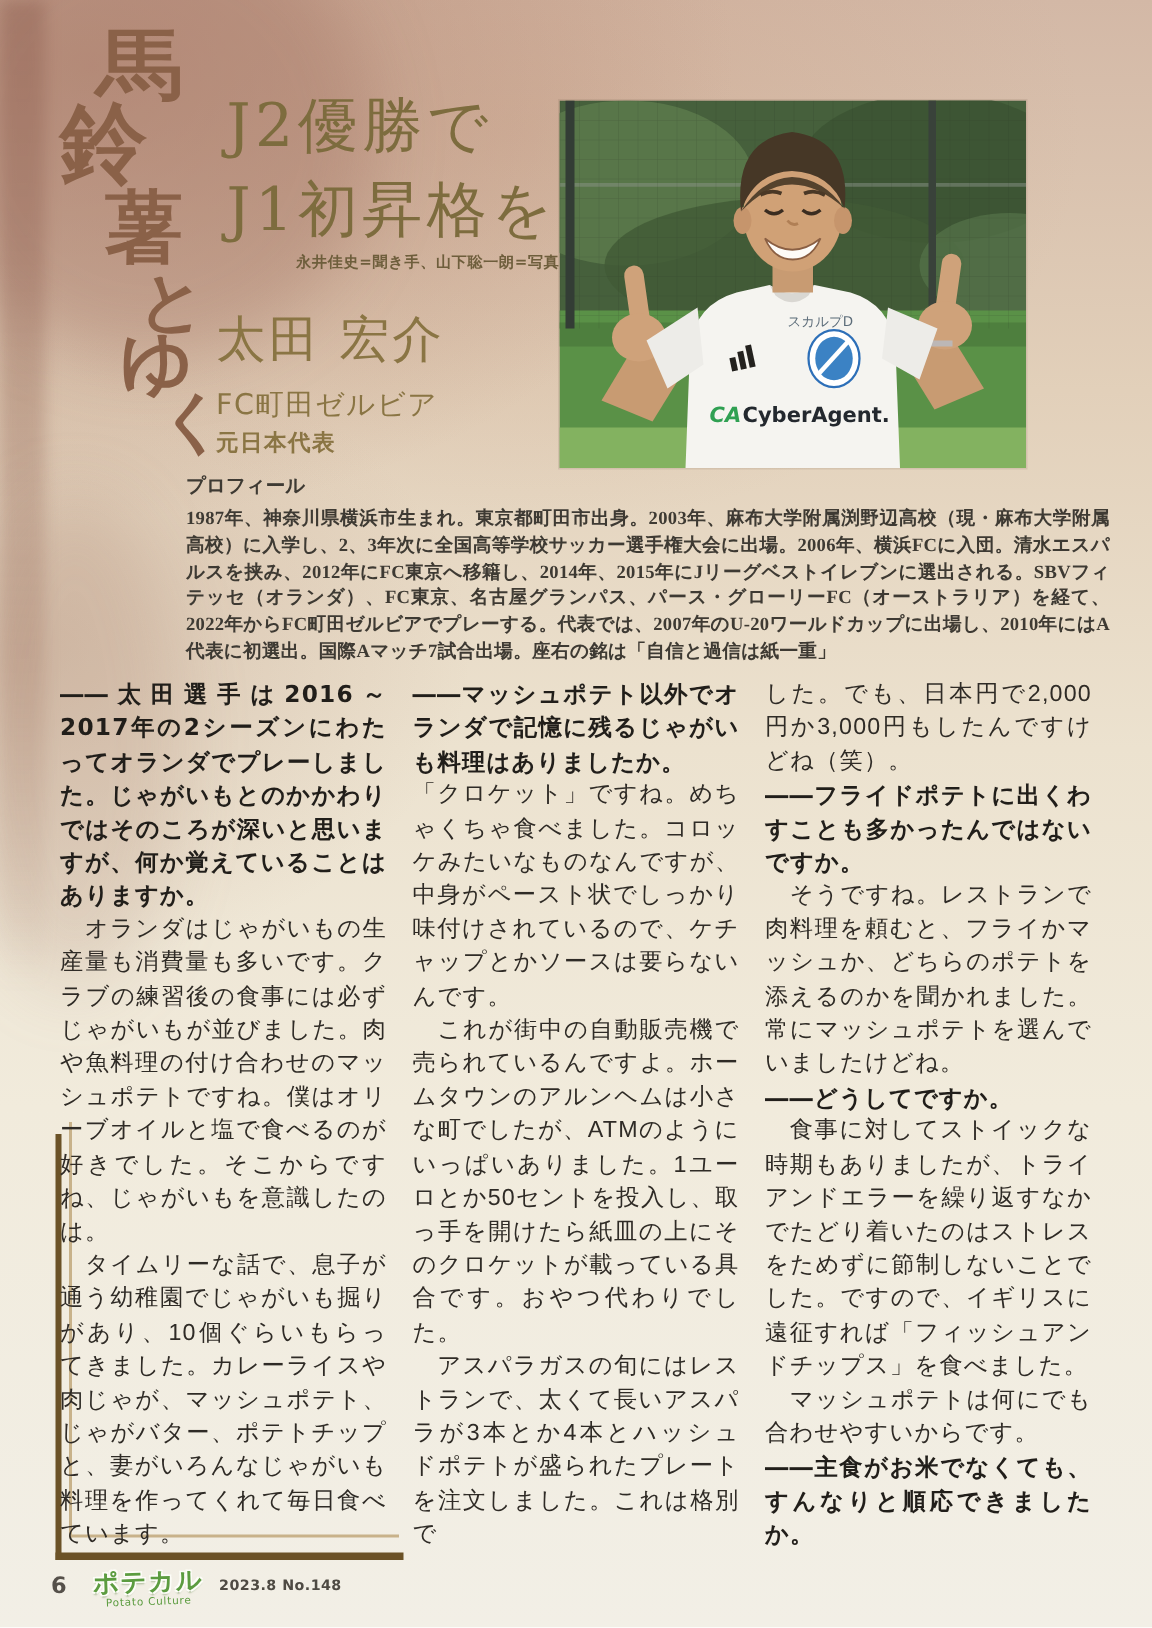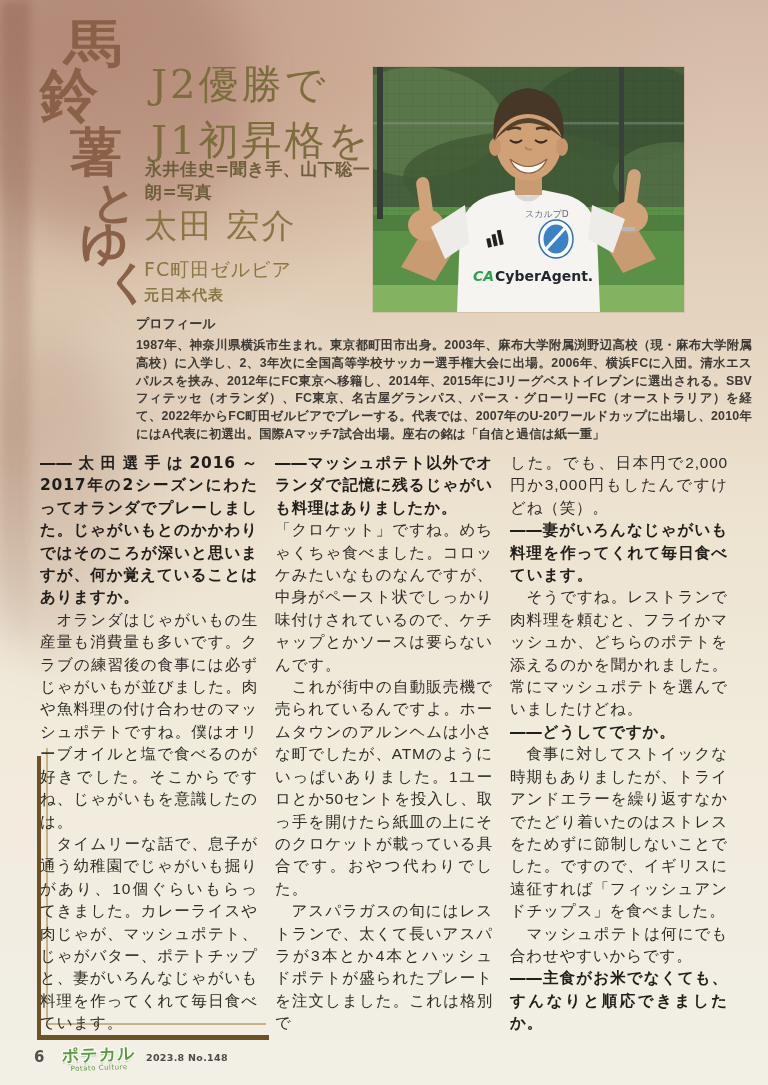--- a/index.html
+++ b/index.html
@@ -33,34 +33,34 @@
   .series span:nth-child(4){left:92px;top:180px;font-size:44px;}
   .series span:nth-child(5){left:80px;top:218px;font-size:48px;}
   .series span:nth-child(6){left:106px;top:260px;font-size:44px;}
 
   .title{
     position:absolute;left:151px;top:56px;margin:0;
     font-size:40px;line-height:56px;letter-spacing:3px;font-weight:normal;
     color:#7d6c3e;
   }
   .credit{
-    position:absolute;left:145px;top:158px;width:228px;
+    position:absolute;left:145px;top:168px;width:228px;text-align:right;
     font-family:"DejaVu Sans","Liberation Sans",sans-serif;font-weight:bold;
-    font-size:17px;color:#6e5e3c;letter-spacing:0.5px;
+    font-size:10px;color:#6e5e3c;letter-spacing:0.5px;
   }
   .who{position:absolute;left:144px;top:204px;font-family:"DejaVu Sans","Liberation Sans",sans-serif;color:#8a7544;}
   .who .name{margin:0;font-size:33px;font-weight:normal;letter-spacing:2px;}
   .who .club{margin:8px 0 0 0;font-size:19px;font-weight:normal;letter-spacing:1px;}
   .who .role{margin:3px 0 0 0;font-size:15px;font-weight:bold;letter-spacing:1px;}
 
   .photo{position:absolute;left:373px;top:67px;width:311px;height:245px;box-shadow:0 0 0 1px rgba(120,100,80,0.15);}
 
   .profile{
-    position:absolute;left:136px;top:315px;width:616px;
-    font-family:Liberation Sans, sans-serif;color:#3e3a33;
+    position:absolute;left:124px;top:315px;width:616px;
+    font-family:Liberation Serif, serif;color:#3e3a33;
   }
   .profile .plabel{margin:0 0 4px 0;font-size:13px;font-weight:bold;}
   .profile .ptext{margin:0;font-size:12.4px;line-height:17.8px;font-weight:bold;text-align:justify;letter-spacing:0.2px;}
 
   .columns{position:absolute;left:40px;top:452px;width:688px;display:flex;gap:17px;}
   .col{width:222px;}
   .col p{margin:0;font-size:15.5px;line-height:22.4px;letter-spacing:0.8px;text-align:justify;}
   .col p.a{font-family:Liberation Sans, sans-serif;color:#2f2b26;}
   .col p.q{font-family:"DejaVu Sans","Liberation Sans",sans-serif;font-weight:bold;color:#211e1a;}
 
@@ -193,21 +193,21 @@
       <p class="a">　タイムリーな話で、息子が通う幼稚園でじゃがいも掘りがあり、10個ぐらいもらってきました。カレーライスや肉じゃが、マッシュポテト、じゃがバター、ポテトチップと、妻がいろんなじゃがいも料理を作ってくれて毎日食べています。</p>
     </div>
     <div class="col">
       <p class="q">――マッシュポテト以外でオランダで記憶に残るじゃがいも料理はありましたか。</p>
       <p class="a">「クロケット」ですね。めちゃくちゃ食べました。コロッケみたいなものなんですが、中身がペースト状でしっかり味付けされているので、ケチャップとかソースは要らないんです。</p>
       <p class="a">　これが街中の自動販売機で売られているんですよ。ホームタウンのアルンヘムは小さな町でしたが、ATMのようにいっぱいありました。1ユーロとか50セントを投入し、取っ手を開けたら紙皿の上にそのクロケットが載っている具合です。おやつ代わりでした。</p>
       <p class="a">　アスパラガスの旬にはレストランで、太くて長いアスパラが3本とか4本とハッシュドポテトが盛られたプレートを注文しました。これは格別で</p>
     </div>
     <div class="col">
       <p class="a">した。でも、日本円で2,000円か3,000円もしたんですけどね（笑）。</p>
-      <p class="q">――妻がいろんなじゃがいも料理を作ってくれて毎日食べています。</p>
+      <p class="q">――フライドポテトに出くわすことも多かったんではないですか。</p>
       <p class="a">　そうですね。レストランで肉料理を頼むと、フライかマッシュか、どちらのポテトを添えるのかを聞かれました。常にマッシュポテトを選んでいましたけどね。</p>
       <p class="q">――どうしてですか。</p>
       <p class="a">　食事に対してストイックな時期もありましたが、トライアンドエラーを繰り返すなかでたどり着いたのはストレスをためずに節制しないことでした。ですので、イギリスに遠征すれば「フィッシュアンドチップス」を食べました。</p>
       <p class="a">　マッシュポテトは何にでも合わせやすいからです。</p>
       <p class="q">――主食がお米でなくても、すんなりと順応できましたか。</p>
     </div>
   </div>
 
   <div class="footer">
     <span class="pageno">6</span>

